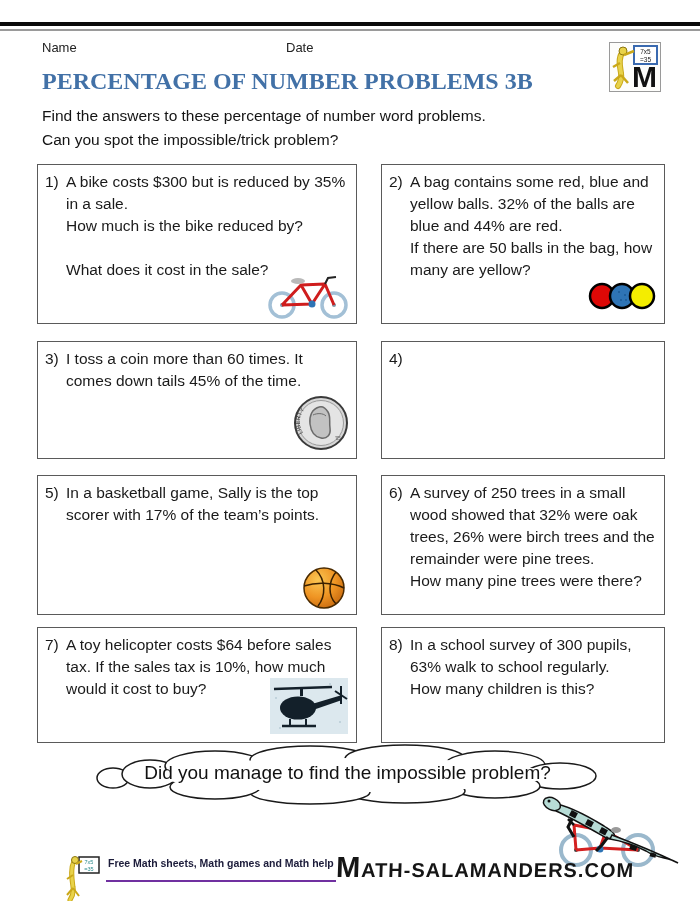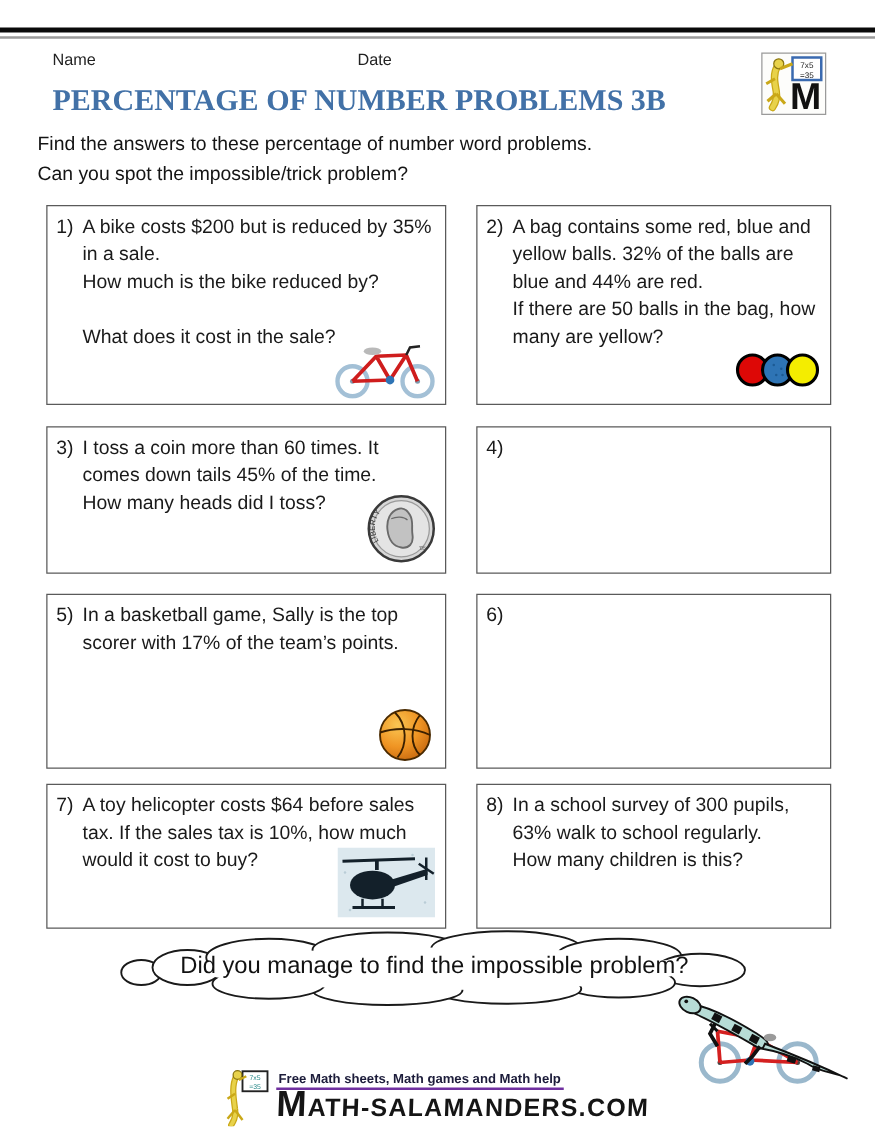--- a/index.html
+++ b/index.html
@@ -18,21 +18,21 @@
   .corner-logo {
     position:absolute; left:609px; top:42px; width:52px; height:50px;
     border:1px solid #9a9a9a; background:#fdfdfb; box-sizing:border-box;
   }
 
   .page-title {
     position:absolute; left:42px; top:68px; width:620px;
     font-family:"Liberation Serif", serif; font-weight:bold;
     font-size:24px; letter-spacing:0px; color:#4271a7; white-space:nowrap;
   }
-  .instr { position:absolute; left:30px; width:600px; font-size:15.5px; color:#141414; }
+  .instr { position:absolute; left:42px; width:600px; font-size:15.5px; color:#141414; }
   .instr1 { top:107px; }
   .instr2 { top:131px; }
 
   .pbox {
     position:absolute; box-sizing:border-box; border:1px solid #5a5a5a; background:#fff;
   }
   .box1 { left:37px;  top:164px; width:320px; height:160px; }
   .box2 { left:381px; top:164px; width:284px; height:160px; }
   .box3 { left:37px;  top:341px; width:320px; height:118px; }
   .box4 { left:381px; top:341px; width:284px; height:118px; }
@@ -60,21 +60,21 @@
     display:flex; align-items:center; justify-content:center;
     font-size:19px; color:#111; padding-bottom:4px; box-sizing:border-box;
   }
 
   .lizard-wrap { position:absolute; left:538px; top:793px; width:148px; height:82px; }
 
   .footer {
     position:absolute; left:0; top:855px; width:700px;
     display:flex; justify-content:center; align-items:flex-start; gap:4px;
   }
-  .footer-col { display:flex; flex-direction:column; }
+  .footer-col { display:flex; }
   .tagline {
     font-size:10.5px; font-weight:bold; color:#1c1c3a;
     border-bottom:2px solid #7030a0; padding:2px 2px 1px 2px; width:fit-content;
   }
   .wordmark {
     display:block; margin-top:0px; font-weight:bold; font-size:20px;
     letter-spacing:1px; color:#151515; line-height:24px;
     transform:skewX(-2deg);
   }
   .wordmark::first-letter { font-size:29px; }
@@ -107,21 +107,21 @@
   </div>
 
   <div class="page-title">PERCENTAGE OF NUMBER PROBLEMS 3B</div>
   <div class="instr instr1">Find the answers to these percentage of number word problems.</div>
   <div class="instr instr2">Can you spot the impossible/trick problem?</div>
 
   <div class="pbox box1">
     <div class="p-inner">
       <div class="p-num">1)</div>
       <div class="p-text">
-        <div class="p-line">A bike costs $200 but is reduced by 35% in a sale.</div>
+        <div class="p-line">A bike costs $300 but is reduced by 35% in a sale.</div>
         <div class="p-line">How much is the bike reduced by?</div>
         <div class="p-line"></div>
         <div class="p-line">What does it cost in the sale?</div>
       </div>
     </div>
     <svg class="icon-abs bike-icon" width="88" height="46" viewBox="0 0 88 46">
       <circle cx="18" cy="32" r="12" fill="#ffffff" stroke="#a3c0d6" stroke-width="3.5"></circle>
       <circle cx="70" cy="32" r="12" fill="#ffffff" stroke="#a3c0d6" stroke-width="3.5"></circle>
       <circle cx="18" cy="32" r="2" fill="#7d98ab"></circle>
       <circle cx="70" cy="32" r="2" fill="#7d98ab"></circle>
@@ -149,21 +149,20 @@
       <circle cx="33" cy="19" r="1" fill="#1c5a94"></circle>
         <circle cx="38" cy="19" r="1" fill="#1c5a94"></circle>
     </svg>
   </div>
 
   <div class="pbox box3">
     <div class="p-inner">
       <div class="p-num">3)</div>
       <div class="p-text">
         <div class="p-line">I toss a coin more than 60 times. It comes down tails 45% of the time.</div>
-        <div class="p-line">How many heads did I toss?</div>
       </div>
     </div>
     <svg class="icon-abs coin-icon" width="56" height="56" viewBox="0 0 56 56">
       <defs>
           <path id="libArc" d="M10,38 A20,20 0 0,1 14,12"></path>
         </defs>
       <circle cx="28" cy="28" r="26" fill="#d7d7d7" stroke="#3a3a3a" stroke-width="2"></circle>
       <circle cx="28" cy="28" r="22.5" fill="#e4e4e4" stroke="#9a9a9a" stroke-width="1"></circle>
       <path d="M26,12 C19,14 16,21 17,29 C18,37 22,42 28,43 C34,44 38,40 37,33 C36,27 38,22 35,17 C32,12 29,11 26,12 Z" fill="#c2c2c2" stroke="#6a6a6a" stroke-width="1.5"></path>
       <path d="M20,20 C24,18 30,18 33,21" fill="none" stroke="#6a6a6a" stroke-width="1"></path>
@@ -196,20 +195,24 @@
       <circle cx="22" cy="22" r="20" fill="url(#bballGrad)" stroke="#4a2a00" stroke-width="1.5"></circle>
       <path d="M14,4 C24,14 24,30 16,40" fill="none" stroke="#3a2000" stroke-width="1.5"></path>
       <path d="M34,6 C26,16 26,30 34,38" fill="none" stroke="#3a2000" stroke-width="1.5"></path>
       <path d="M2,20 C14,16 30,16 42,22" fill="none" stroke="#3a2000" stroke-width="1.5"></path>
     </svg>
   </div>
 
   <div class="pbox box6">
     <div class="p-inner">
       <div class="p-num">6)</div>
+      <div class="p-text">
+        <div class="p-line">A survey of 250 trees in a small wood showed that 32% were oak trees, 26% were birch trees and the remainder were pine trees.</div>
+        <div class="p-line">How many pine trees were there?</div>
+      </div>
     </div>
   </div>
 
   <div class="pbox box7">
     <div class="p-inner">
       <div class="p-num">7)</div>
       <div class="p-text">
         <div class="p-line">A toy helicopter costs $64 before sales tax. If the sales tax is 10%, how much would it cost to buy?</div>
       </div>
     </div>

